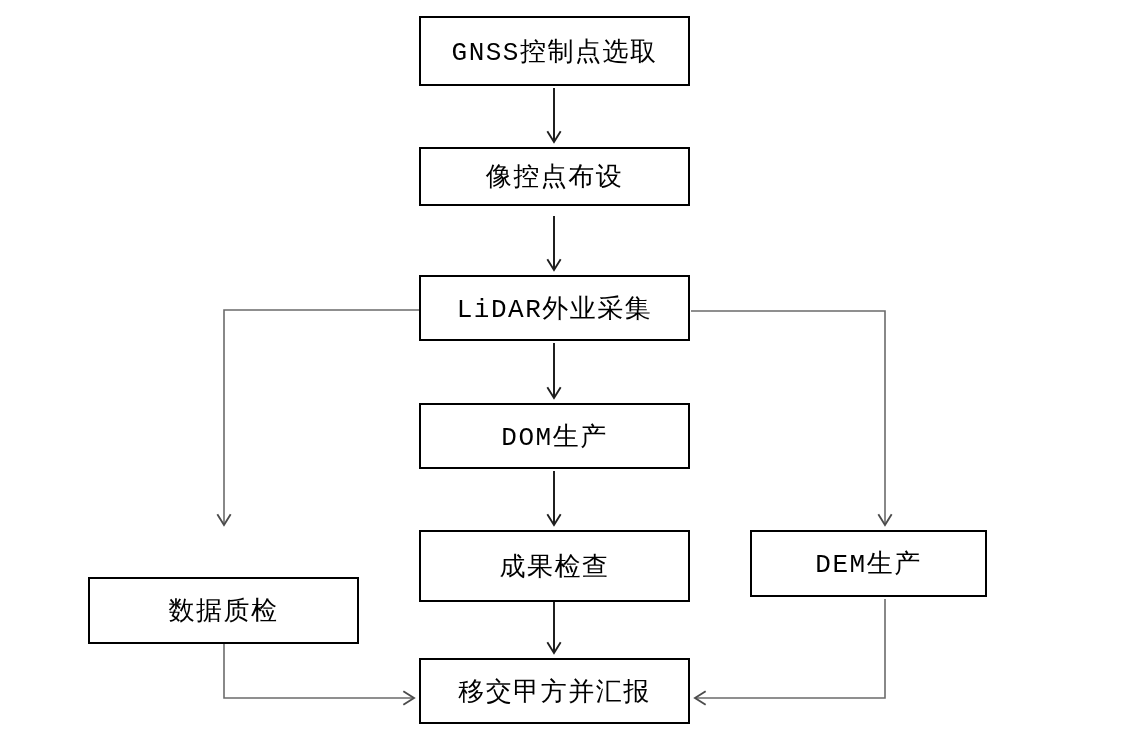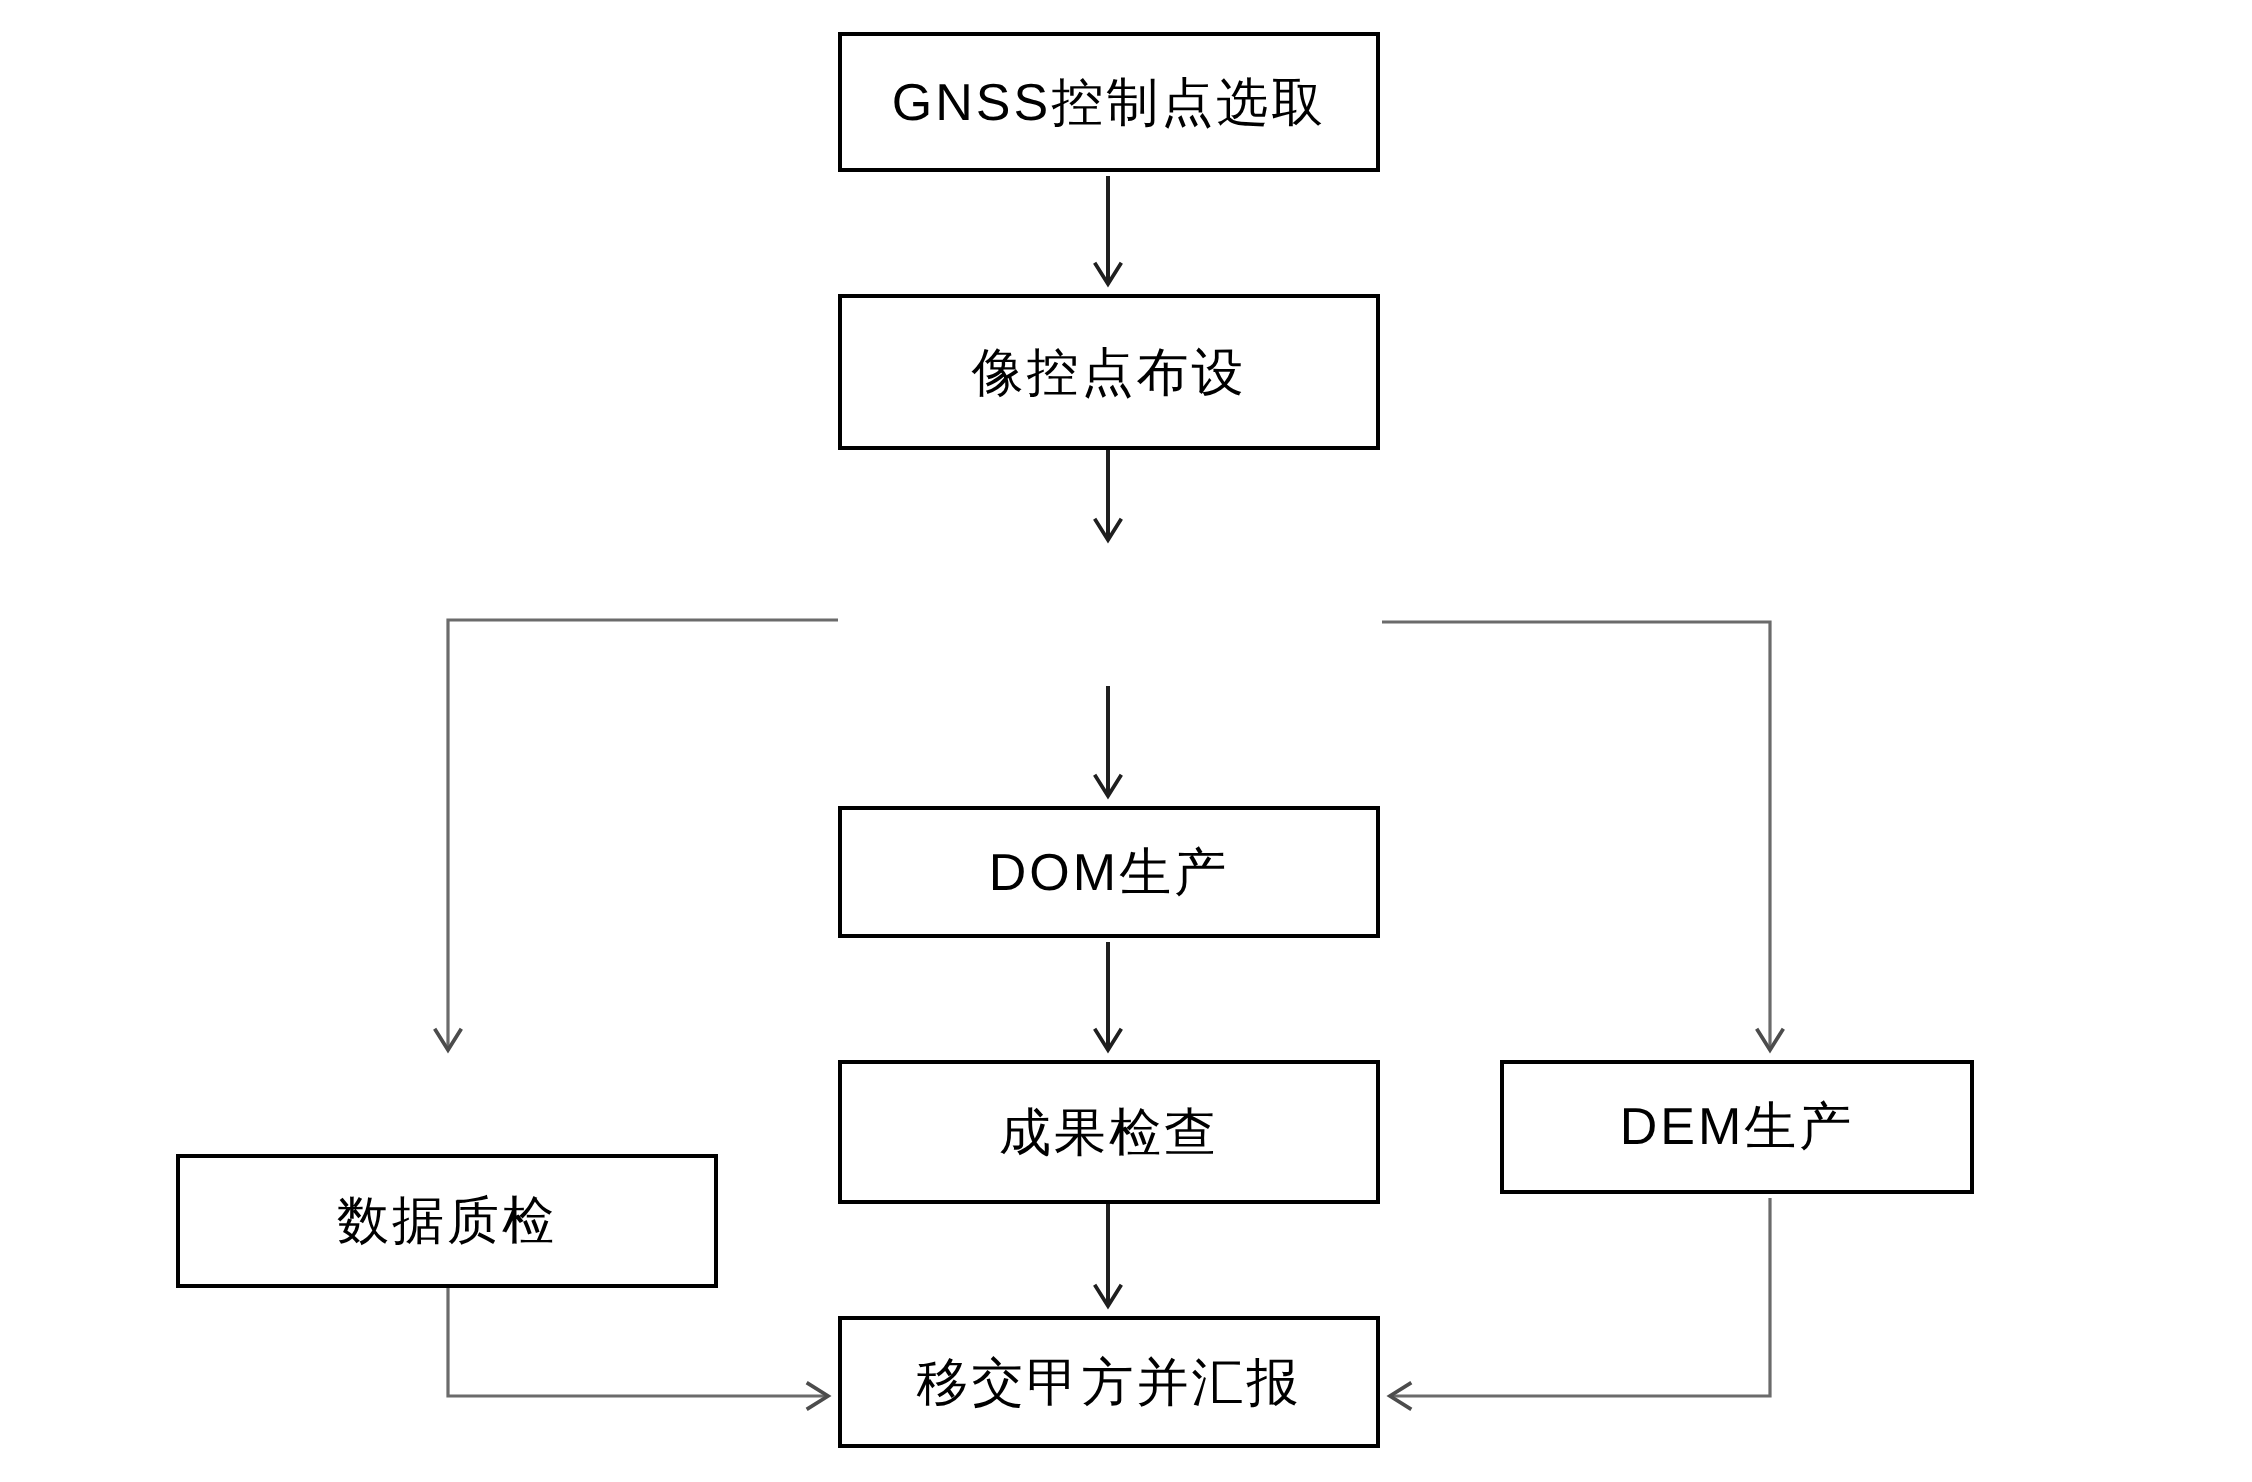--- a/index.html
+++ b/index.html
@@ -1,21 +1,21 @@
 <!DOCTYPE html>
 <html><head>
 <meta charset="utf-8">
 <style>
   html, body { margin: 0; padding: 0; background: #ffffff; }
   .canvas {
     position: relative;
     width: 1126px;
     height: 741px;
     background: #ffffff;
-    font-family: Liberation Sans, sans-serif;
+    font-family: Liberation Mono, monospace;
     overflow: hidden;
     border-radius: 25px;
   }
   .edge-layer {
     position: absolute;
     left: 0; top: 0;
     width: 1126px; height: 741px;
   }
   .flow-node {
     position: absolute;
@@ -27,21 +27,21 @@
     justify-content: center;
   }
   .flow-node span {
     color: #000000;
     font-size: 26px;
     letter-spacing: 1.5px;
     white-space: nowrap;
   }
   
   .n-gnss     { left: 419px; top: 16px;  width: 271px; height: 70px; }
-  .n-imgctl   { left: 419px; top: 147px; width: 271px; height: 78px; }
+  .n-imgctl   { left: 419px; top: 147px; width: 271px; height: 59px; }
   .n-lidar    { left: 419px; top: 275px; width: 271px; height: 66px; }
   .n-dom      { left: 419px; top: 403px; width: 271px; height: 66px; text-align: right; }
   .n-quality  { left: 88px;  top: 530px; width: 271px; height: 67px; margin-top: 47px; }
   .n-check    { left: 419px; top: 530px; width: 271px; height: 72px; }
   .n-dem      { left: 750px; top: 530px; width: 237px; height: 67px; }
   .n-handover { left: 419px; top: 658px; width: 271px; height: 66px; }
 
   .edge-dark { stroke: #1f1f1f; stroke-width: 2;   fill: none; }
   .edge-gray { stroke: #6b6b6b; stroke-width: 1.6; fill: none; }
 </style>
@@ -73,20 +73,23 @@
   </svg>
 
   <div class="flow-node n-gnss">
     <span>GNSS控制点选取</span>
   </div>
 
   <div class="flow-node n-imgctl">
     <span>像控点布设</span>
   </div>
 
+  <div class="flow-node n-lidar">
+    <span>LiDAR外业采集</span>
+  </div>
 
   <div class="flow-node n-dom">
     <span>DOM生产</span>
   </div>
 
   <div class="flow-node n-quality">
     <span>数据质检</span>
   </div>
 
   <div class="flow-node n-check">

